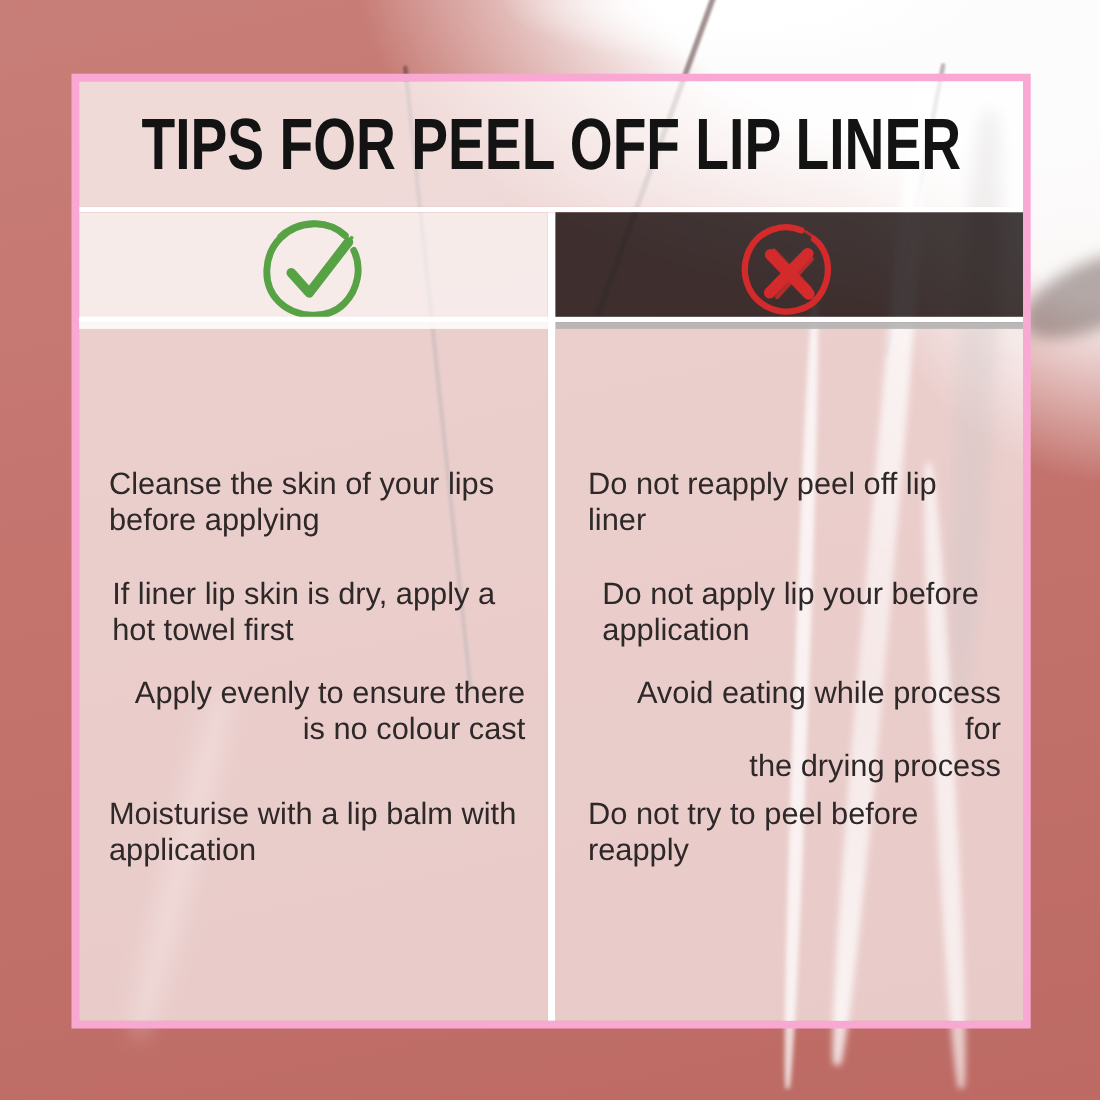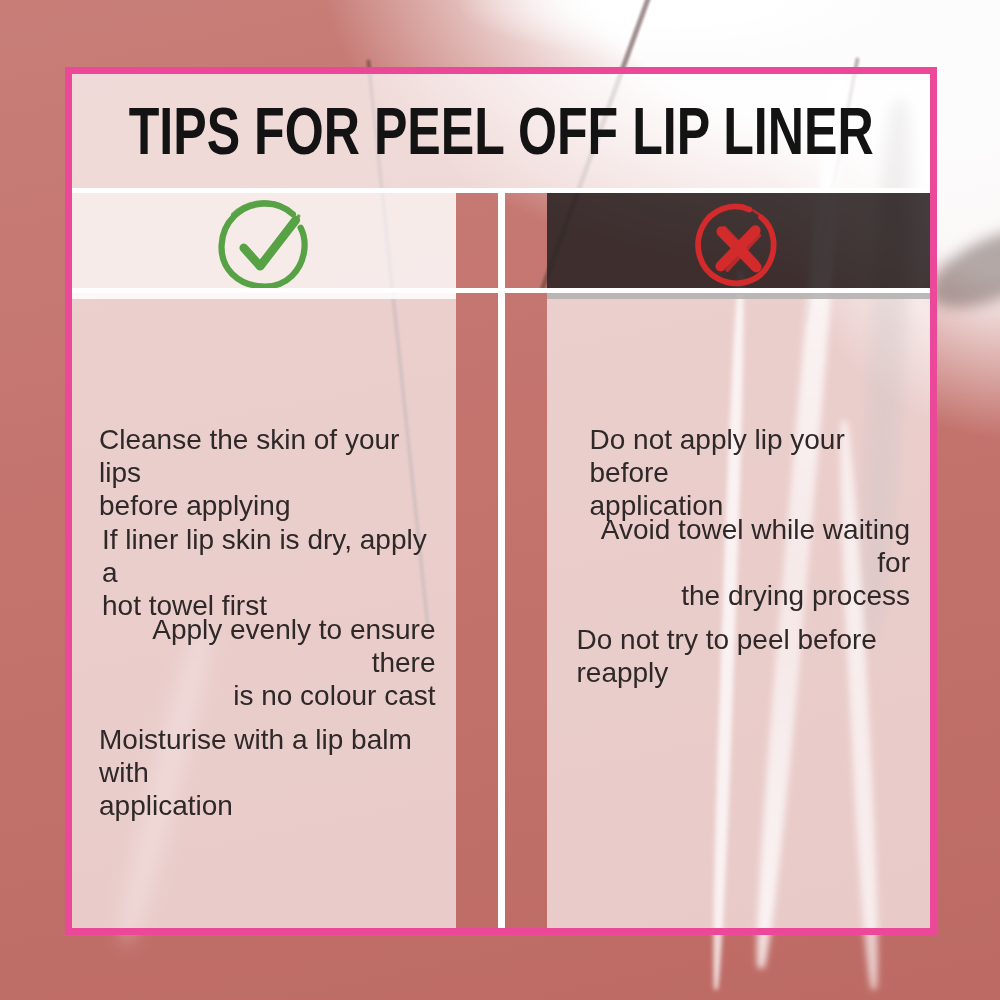--- a/index.html
+++ b/index.html
@@ -33,33 +33,33 @@
     background:rgba(255,255,255,.22);filter:blur(8px);}
   .shadowband{position:absolute;left:868px;top:100px;width:36px;height:540px;transform:rotate(3deg);
     background:rgba(105,88,86,.32);filter:blur(7px);border-radius:40%;}
   .crack{position:absolute;background:rgba(84,54,52,.55);filter:blur(1px);border-radius:3px;}
   .crack.c1{left:396px;top:58px;width:4px;height:570px;transform:rotate(-6deg);}
   .crack.c2{left:596px;top:-30px;width:5px;height:330px;transform:rotate(20deg);}
   .crack.c3{left:830px;top:55px;width:4px;height:270px;transform:rotate(11deg);background:rgba(95,66,64,.4);}
   
   .panel{
     position:absolute;left:65px;top:67px;width:872px;height:868px;
-    border:7px solid #ec4899;display:flex;flex-direction:column;
+    border:7px solid #f9a8d4;display:flex;flex-direction:column;
   }
   .title-band{
     height:114px;background:rgba(255,255,255,.72);
     display:flex;align-items:center;justify-content:center;overflow:visible;
   }
   .title-band h1{
     margin:0;font-size:66px;font-weight:bold;white-space:nowrap;
     color:var(--title_black,#131313);
     transform:scaleX(.76);transform-origin:center;letter-spacing:0px;
   }
   .hsep{height:5px;background:#ffffff;}
-  .cols{display:grid;grid-template-columns:1fr 7px 1fr;gap:42px;}
+  .cols{display:grid;grid-template-columns:1fr 7px 1fr;}
   .vsep{background:#ffffff;}
   .header-row{height:95px;}
   .header-cell{display:flex;align-items:center;justify-content:center;overflow:visible;}
   .header-cell.light{background:rgba(255,255,255,.85);}
   .header-cell.dark{background:rgba(47,39,39,.90);}
   .content-row{flex:1;}
   .tips{background:rgba(255,255,255,.65);padding:130px 20px 0 27px;}
   .tips.dont{padding-left:30px;}
   .tip{
     white-space:pre-line;font-size:28px;line-height:33px;
@@ -135,22 +135,23 @@
 before applying</div>
         <div class="tip r2">If liner lip skin is dry, apply a
 hot towel first</div>
         <div class="tip r3">Apply evenly to ensure there
 is no colour cast</div>
         <div class="tip r4">Moisturise with a lip balm with
 application</div>
       </div>
       <div class="vsep"></div>
       <div class="tips dont">
+        <div class="tip r1">Do not reapply peel off lip liner</div>
         <div class="tip r2">Do not apply lip your before
 application</div>
-        <div class="tip r3">Avoid towel while waiting for
+        <div class="tip r3">Avoid eating while process for
 the drying process</div>
         <div class="tip r4">Do not try to peel before reapply</div>
       </div>
     </div>
 
   </div>
 </div>
 
 </body></html>

